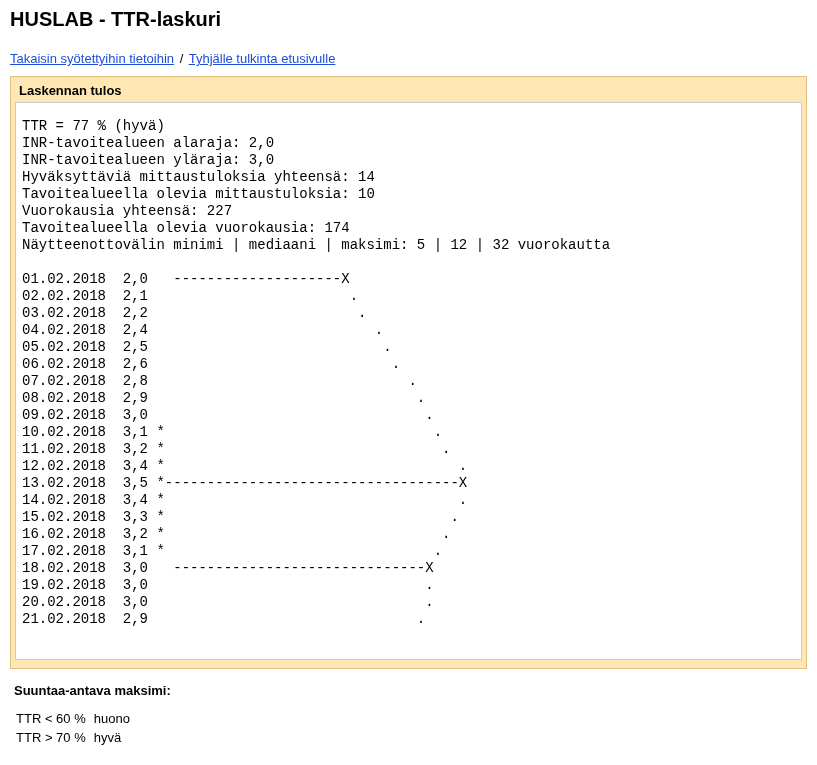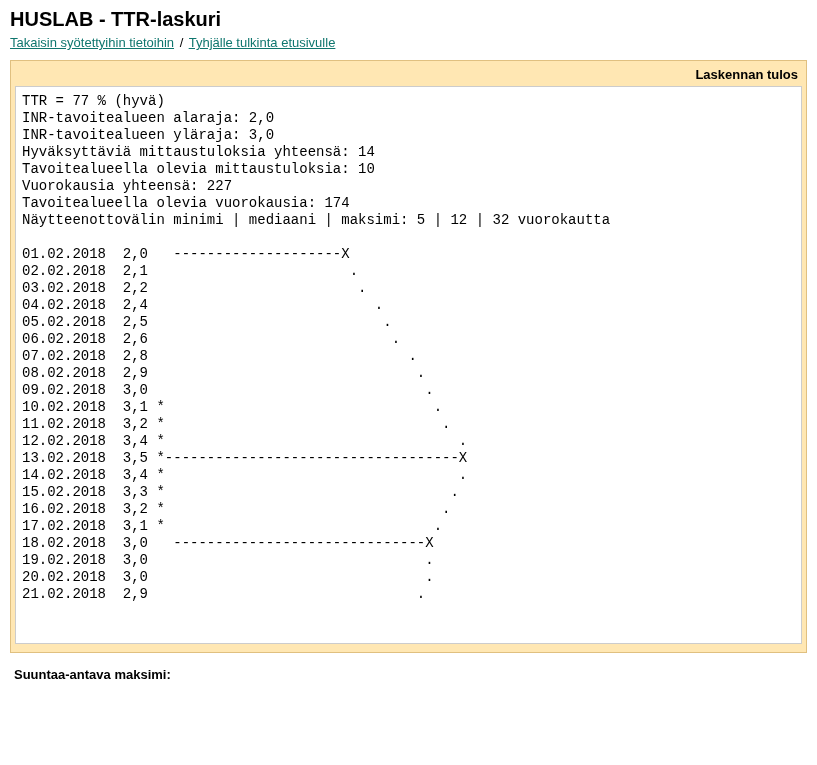--- a/index.html
+++ b/index.html
@@ -6,55 +6,54 @@
     body {
       font-family: Arial, Helvetica, sans-serif;
       background: #fff;
       padding: 8px 10px;
       color: #000;
       width: 817px;
     }
     .page-title {
       font-size: 20px;
       font-weight: bold;
-      margin-bottom: 4px;
+      margin-bottom: 20px;
     }
     .nav-links {
       font-size: 13px;
       margin-bottom: 10px;
     }
     .nav-links a {
-      color: #0f766e;
+      color: #1d4ed8;
       text-decoration: underline;
       cursor: pointer;
     }
     .nav-sep {
       padding: 0 2px;
     }
     .result-panel {
       background: #ffe7b3;
       border: 1px solid #e0c080;
       padding: 4px;
       margin-bottom: 14px;
     }
     .panel-header {
       font-size: 13px;
       font-weight: bold;
       padding: 2px 4px 4px 4px;
-      text-align: right;
     }
     .result-textarea {
       width: 100%;
       height: 558px;
       font-family: "Courier New", Courier, monospace;
       font-size: 14px;
       line-height: 17px;
       background: #fff;
       border: 1px solid #ccc;
-      padding: 6px 6px;
+      padding: 15px 6px;
       resize: none;
       overflow-y: scroll;
       white-space: pre;
       color: #000;
     }
     .interpretation-title {
       font-size: 13px;
       font-weight: bold;
       margin-bottom: 10px;
       padding-left: 4px;
@@ -112,14 +111,22 @@
 18.02.2018  3,0   ------------------------------X      
 19.02.2018  3,0                                 .      
 20.02.2018  3,0                                 .      
 21.02.2018  2,9                                .       </textarea>
 </div>
 
 <div class="interpretation-title">Suuntaa-antava maksimi:</div>
 
 <table class="interpretation-table">
   <tbody id="interp-body">
+      <tr>
+        <td class="range">TTR &lt; 60 %</td>
+        <td>huono</td>
+      </tr>
+      <tr>
+        <td class="range">TTR &gt; 70 %</td>
+        <td>hyvä</td>
+      </tr>
     </tbody>
 </table>
 
 </body></html>

